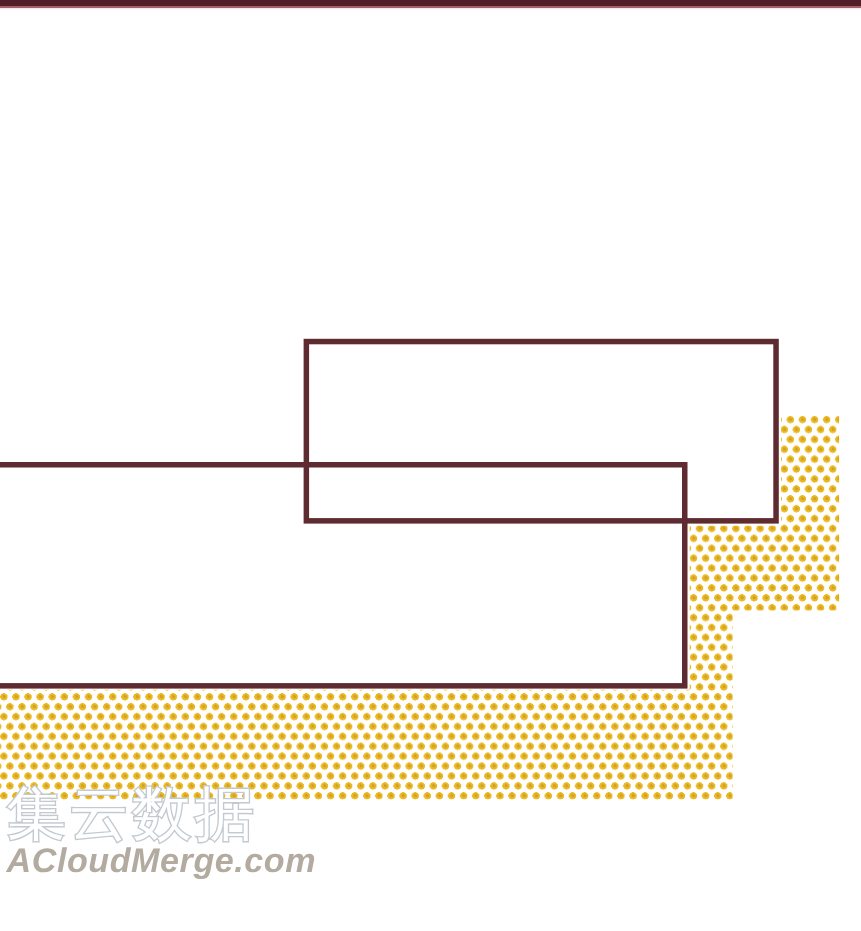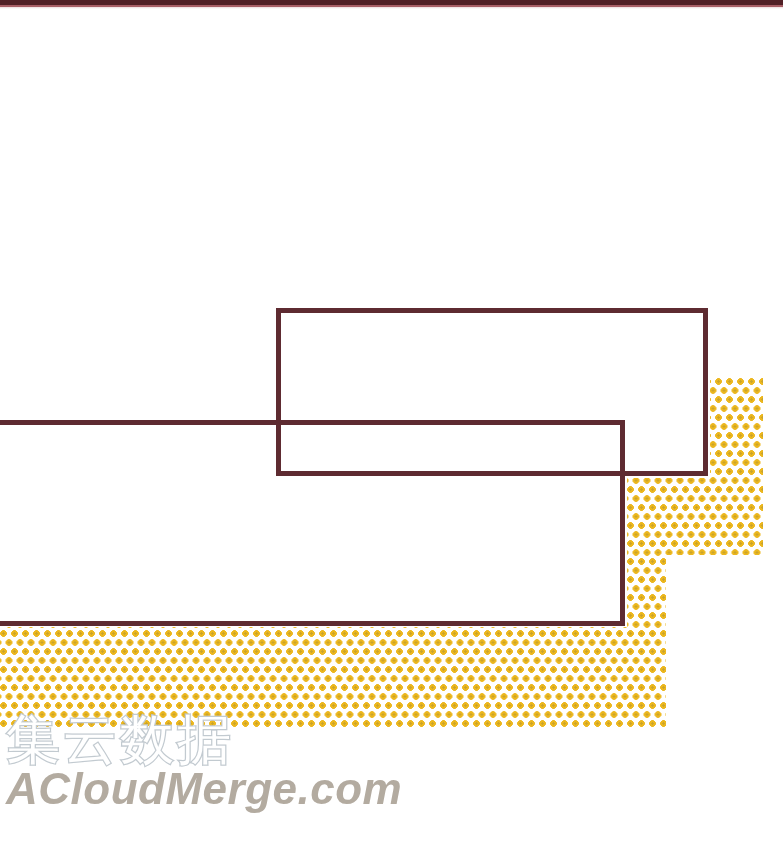--- a/index.html
+++ b/index.html
@@ -81,21 +81,21 @@
     letter-spacing: 3px;
     color: var(--watermark-fill);
     -webkit-text-stroke: 2.5px var(--watermark-outline);
     paint-order: stroke fill;
     white-space: nowrap;
   }
   .wm-site {
     font-family: "Liberation Sans", sans-serif;
     font-weight: bold;
     font-style: italic;
-    font-size: 44px;
+    font-size: 31px;
     line-height: 1;
     margin-top: -2px;
     letter-spacing: 0.5px;
     color: var(--site-text);
     white-space: nowrap;
   }
 </style>
 </head>
 <body>
 

